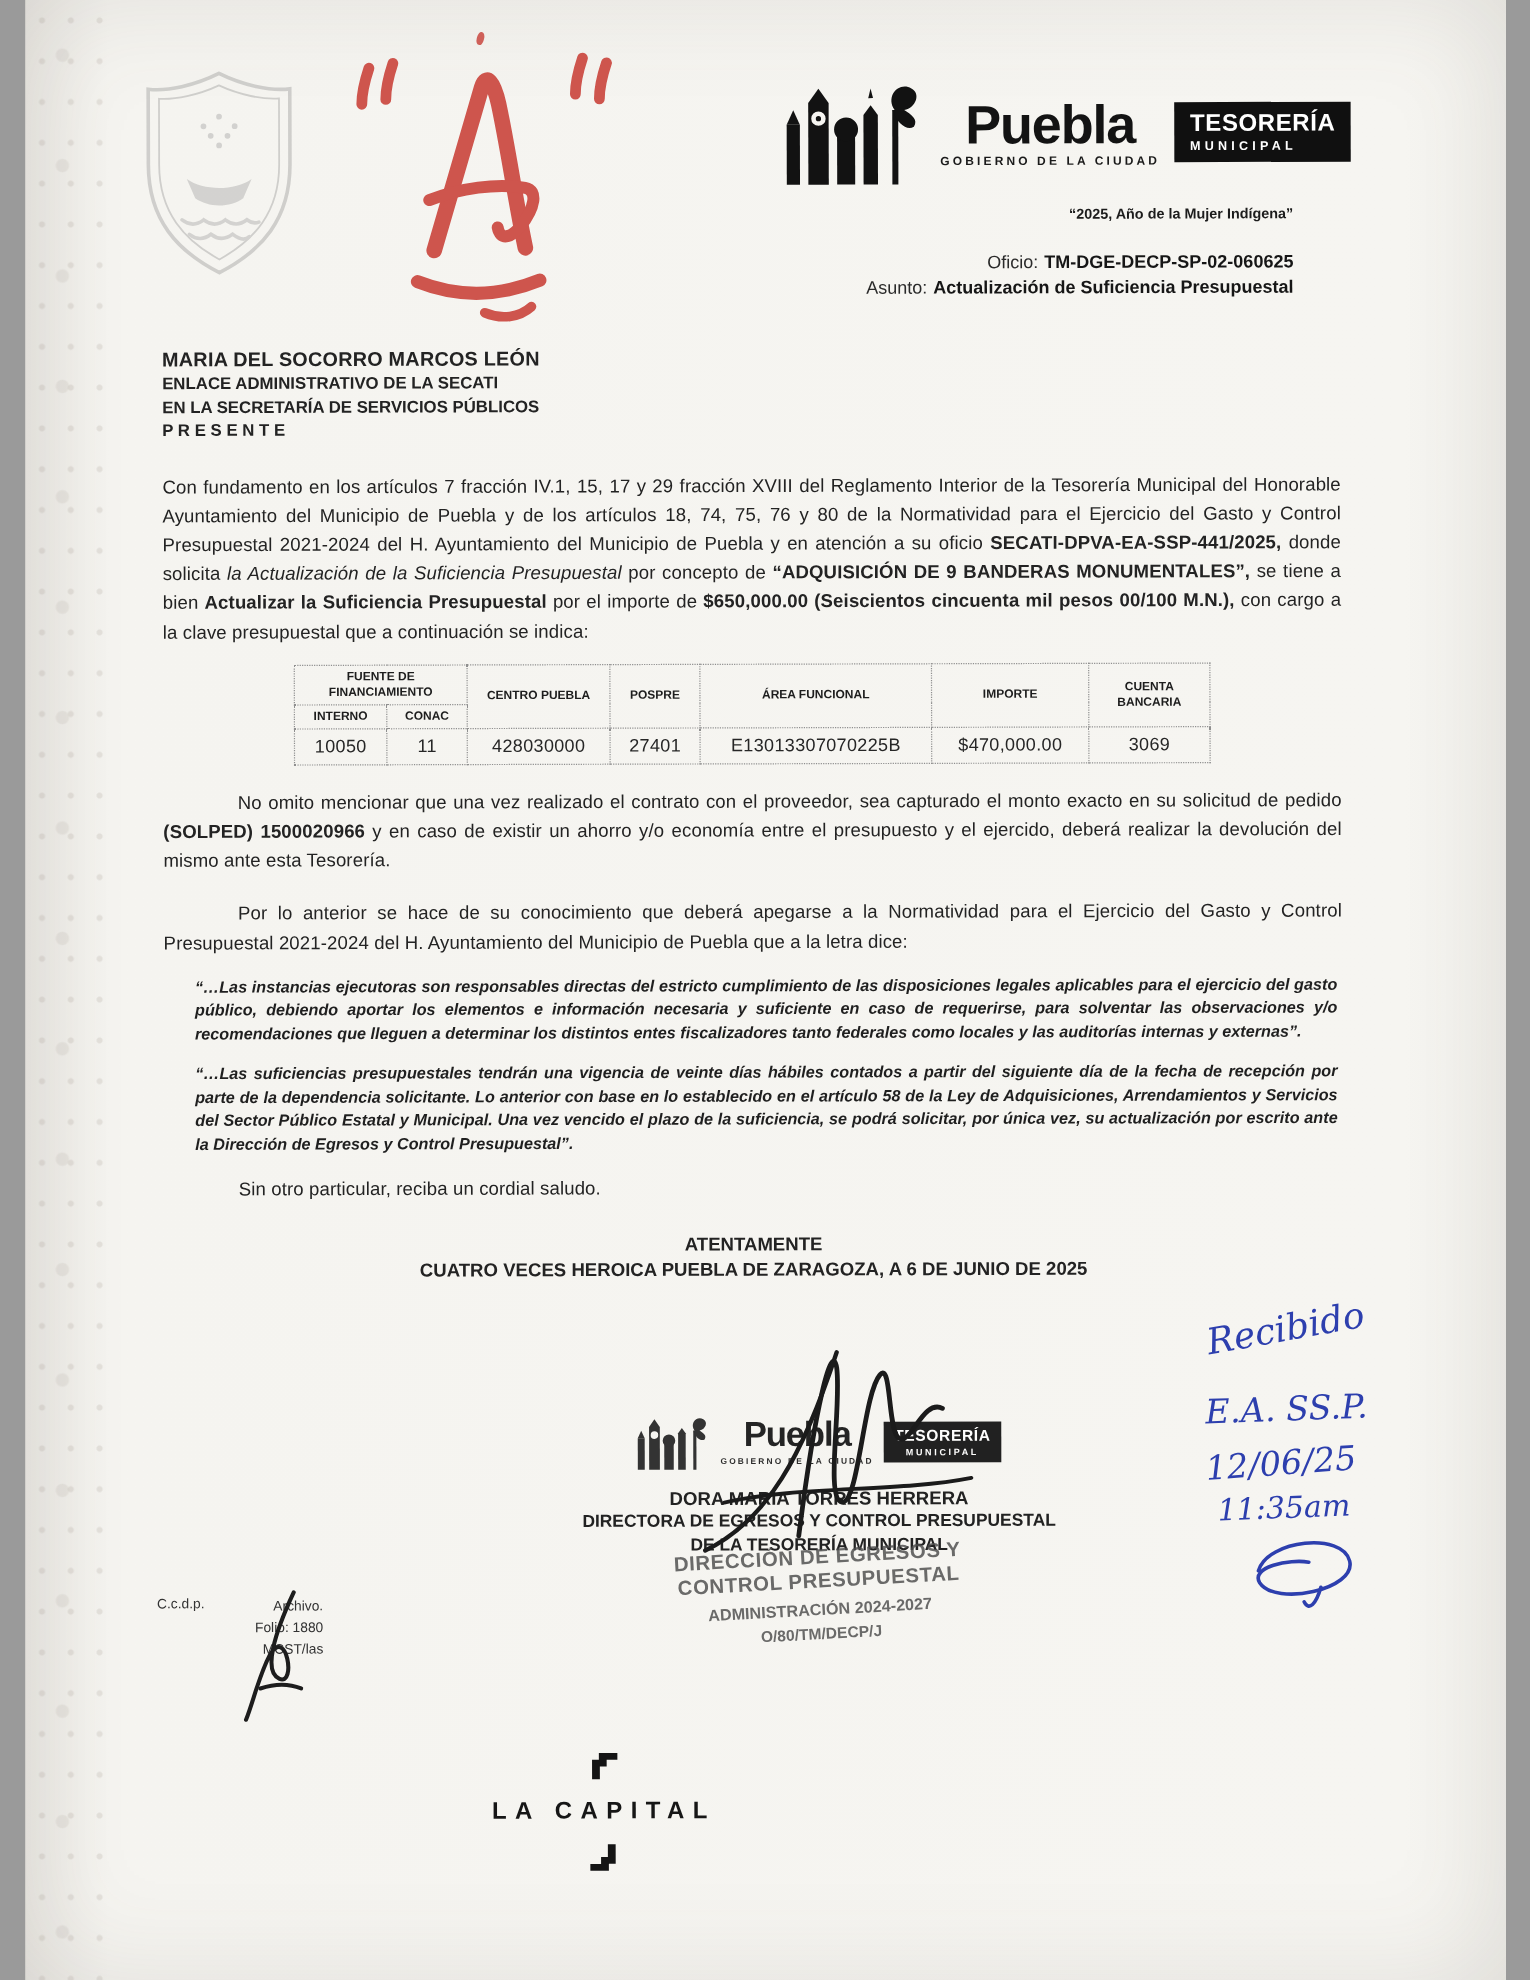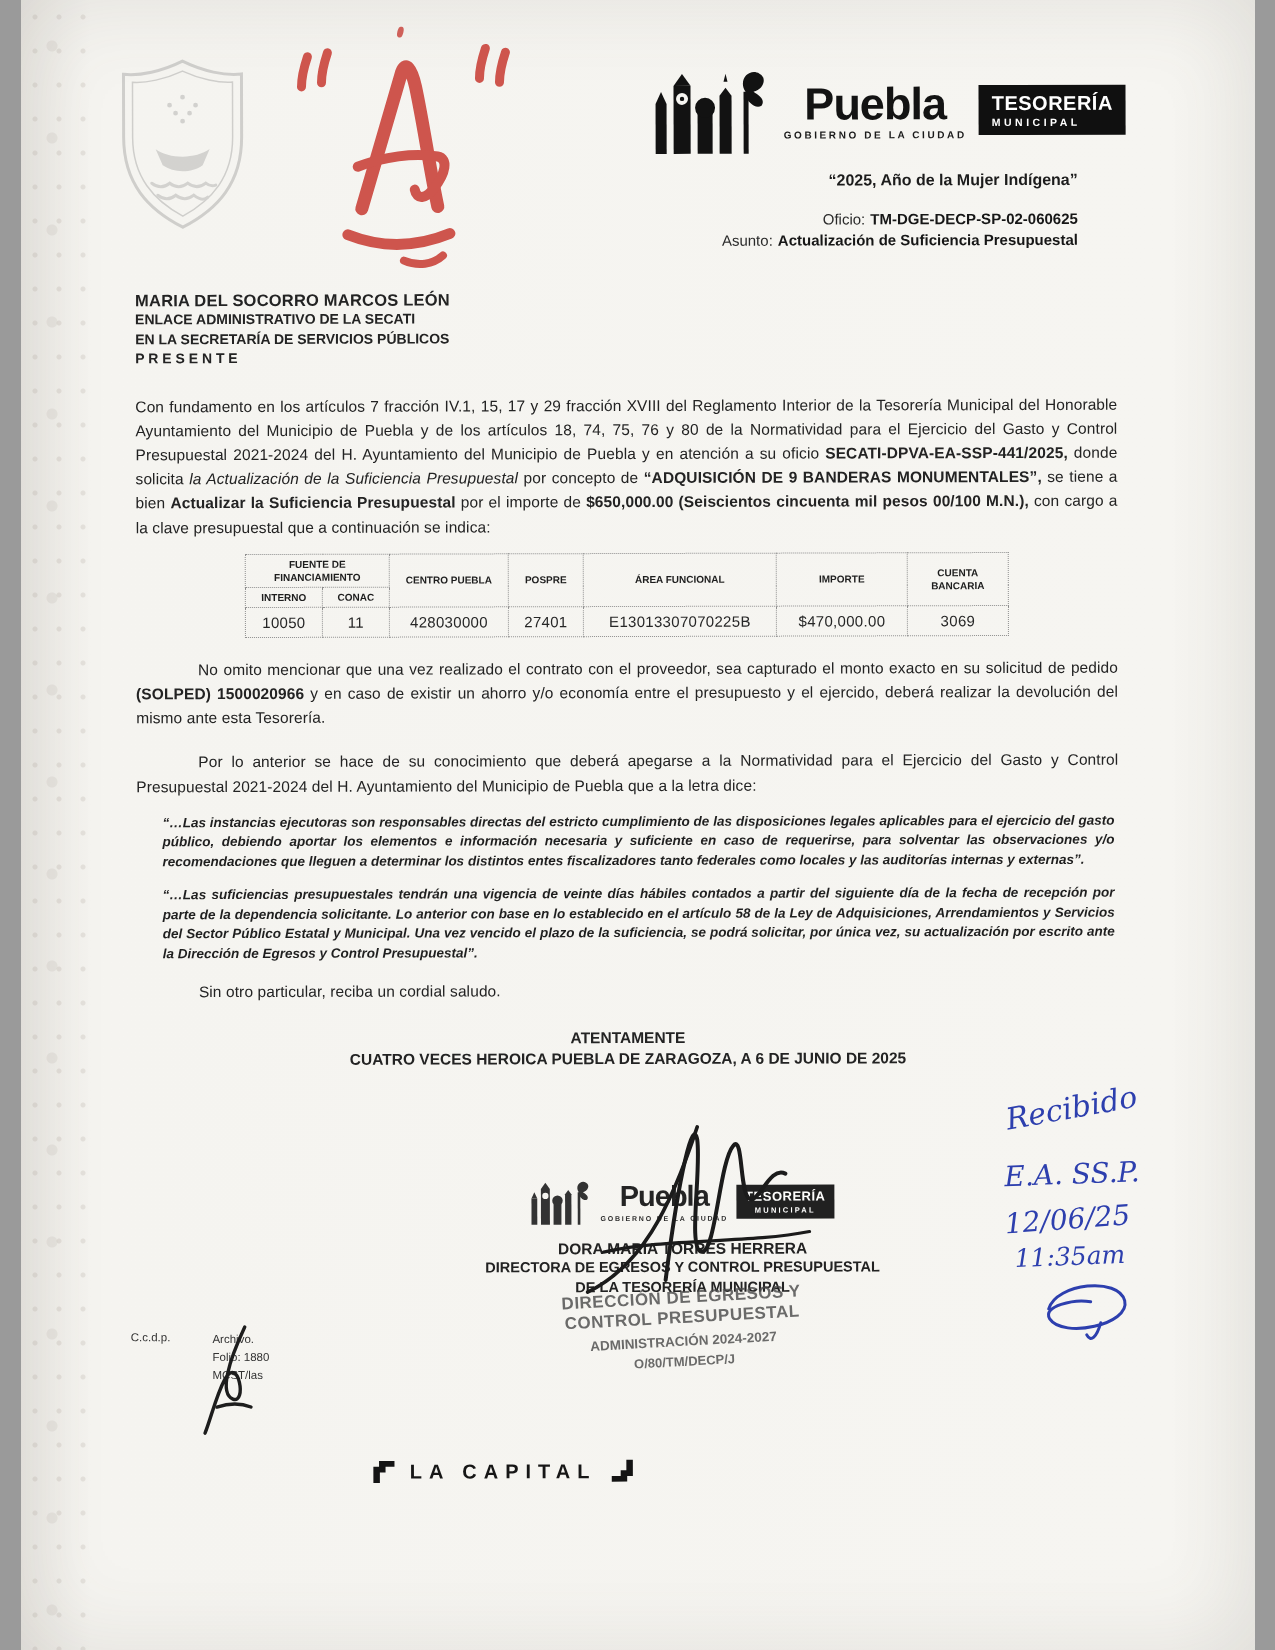--- a/index.html
+++ b/index.html
@@ -19,21 +19,21 @@
   
   .crest{position:absolute;left:88px;top:52px;opacity:.32;}
   .grade{position:absolute;left:266px;top:36px;opacity:.92;}
   .logo-row{position:absolute;left:634px;top:66px;display:flex;align-items:center;gap:12px;}
   .brand-col{display:flex;flex-direction:column;align-items:center;line-height:1;}
   .brand{font-size:45px;font-weight:800;letter-spacing:-1px;color:#131313;}
   .tagline{font-size:10px;font-weight:700;letter-spacing:2.6px;color:#1a1a1a;margin-top:4px;}
   .badge{background:#101010;color:#fff;padding:8px 13px 7px;display:flex;flex-direction:column;line-height:1.05;}
   .badge .b1{font-size:20px;font-weight:800;letter-spacing:.5px;}
   .badge .b2{font-size:10.5px;font-weight:700;letter-spacing:3.5px;margin-top:3px;}
-  .motto{position:absolute;right:176px;top:172px;font-size:16px;font-weight:800;color:#1c1c1c;}
+  .motto{position:absolute;right:176px;top:172px;font-size:12px;font-weight:800;color:#1c1c1c;}
   .ref-line{position:absolute;right:176px;font-size:15px;color:#2a2a2a;}
   .ref-line b{margin-left:5px;color:#161616;}
   .oficio{top:211px;margin-left:16px;}
   .asunto{top:232px;}
 
   
   .content{position:absolute;left:115px;top:290px;width:982px;color:#232323;}
   .r-name{font-size:16.5px;font-weight:800;letter-spacing:.2px;}
   .r-line{font-size:14px;font-weight:700;line-height:1.4;}
   .p{font-size:15.5px;line-height:1.56;text-align:justify;margin:0;letter-spacing:.1px;}
@@ -74,27 +74,27 @@
   
   .received{position:absolute;left:982px;top:1082px;width:240px;color:#2d3fae;
             font-family:"DejaVu Serif",serif;font-style:italic;}
   .rcv-l1{font-size:30px;transform:rotate(-10deg);}
   .rcv-l2{font-size:28px;transform:rotate(-2deg);margin-top:40px;}
   .rcv-l3{font-size:28px;transform:rotate(-4deg);margin-top:10px;}
   .rcv-l4{font-size:25px;transform:rotate(-2deg);margin-top:8px;margin-left:10px;}
   .rcv-flourish{margin-left:28px;margin-top:2px;}
 
   
-  .ccdp{position:absolute;left:108px;top:1330px;display:flex;gap:42px;font-size:11.5px;color:#333;}
+  .ccdp{position:absolute;left:108px;top:1330px;display:flex;gap:42px;font-size:11.5px;color:#333;text-align:right;}
   .ccdp .col{line-height:1.55;}
   .ccdp-ink{position:absolute;left:52px;top:-8px;z-index:2;}
 
   
   .capital{position:absolute;left:330px;top:1458px;width:300px;text-align:center;color:#161616;}
-  .cap-row{display:flex;align-items:center;justify-content:center;gap:14px;}
+  .cap-row{display:flex;align-items:center;justify-content:center;gap:14px;flex-direction:column;}
   .cap-text{font-size:20px;font-weight:800;letter-spacing:7px;}
   .imparable{font-size:42px;font-weight:900;letter-spacing:1px;margin-top:2px;}
   .foot-info{position:absolute;left:648px;top:1452px;border-left:3px solid #d6d5d2;padding-left:18px;
              font-family:"DejaVu Sans Mono",monospace;font-size:14.5px;font-weight:700;
              letter-spacing:1.5px;color:#c1bfba;line-height:1.7;}
 </style>
 </head>
 <body>
 
 <div class="page">

